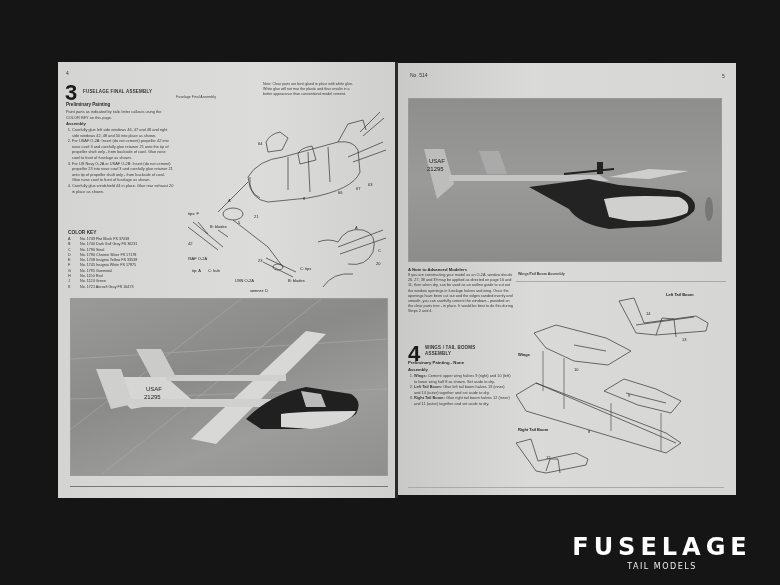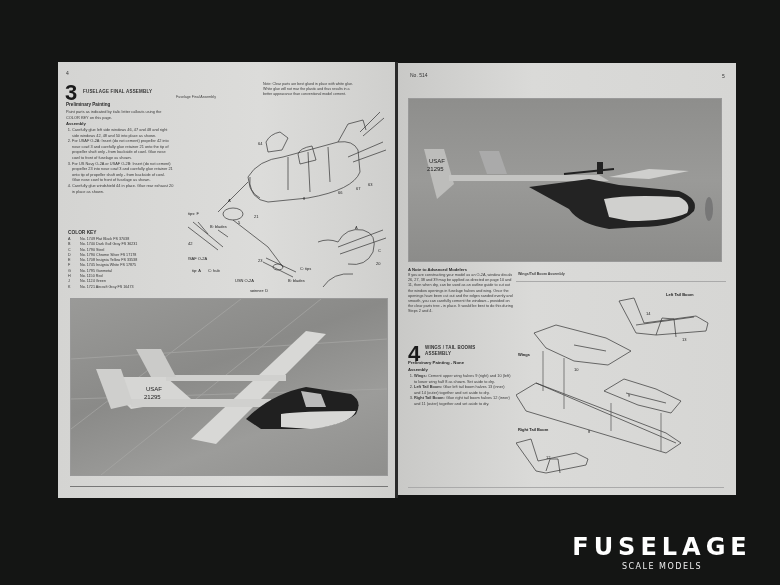--- a/index.html
+++ b/index.html
@@ -237,14 +237,14 @@
       <text x="72" y="150">8</text>
       <text x="2" y="148" font-weight="bold">Right Tail Boom</text>
       <text x="30" y="176">12</text>
     </g>
   </svg>
   <div class="rule" style="left:10px;top:424px;width:316px;background:#aaa;"></div>
 </div>
 
 <div id="logo">
   <div class="brand">FUSELAGE</div>
-  <div class="tag">SCALE MODELS</div>
+  <div class="tag">TAIL MODELS</div>
 </div>
 
 </body></html>

